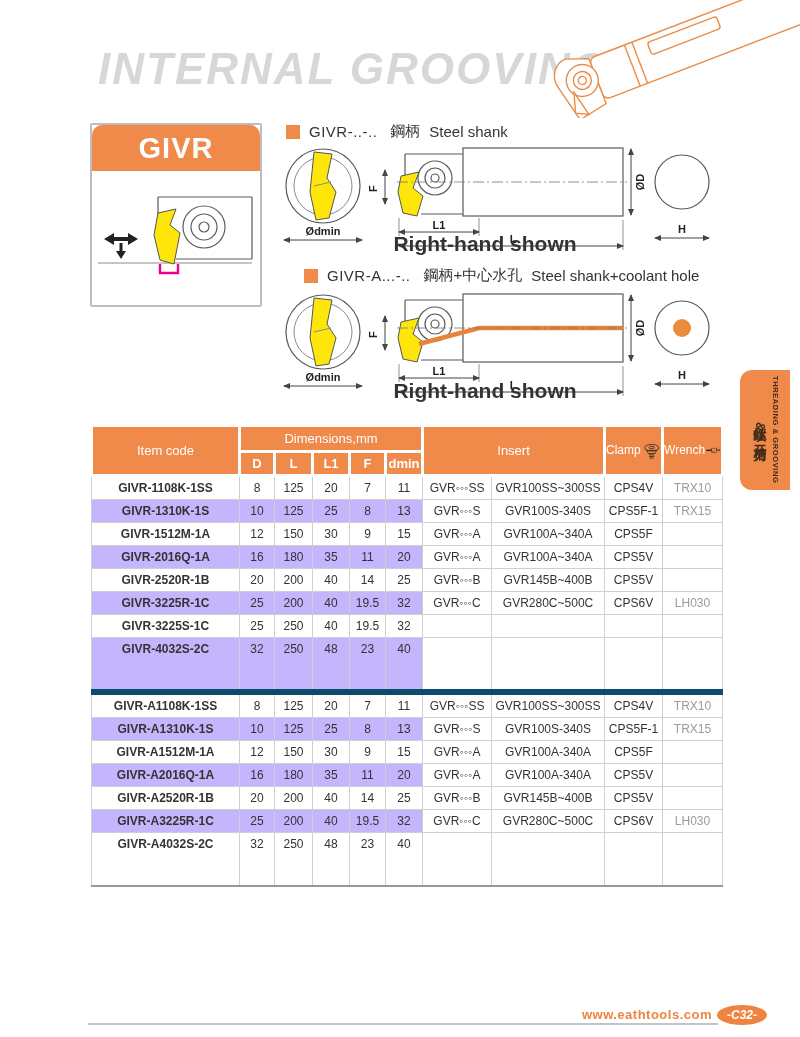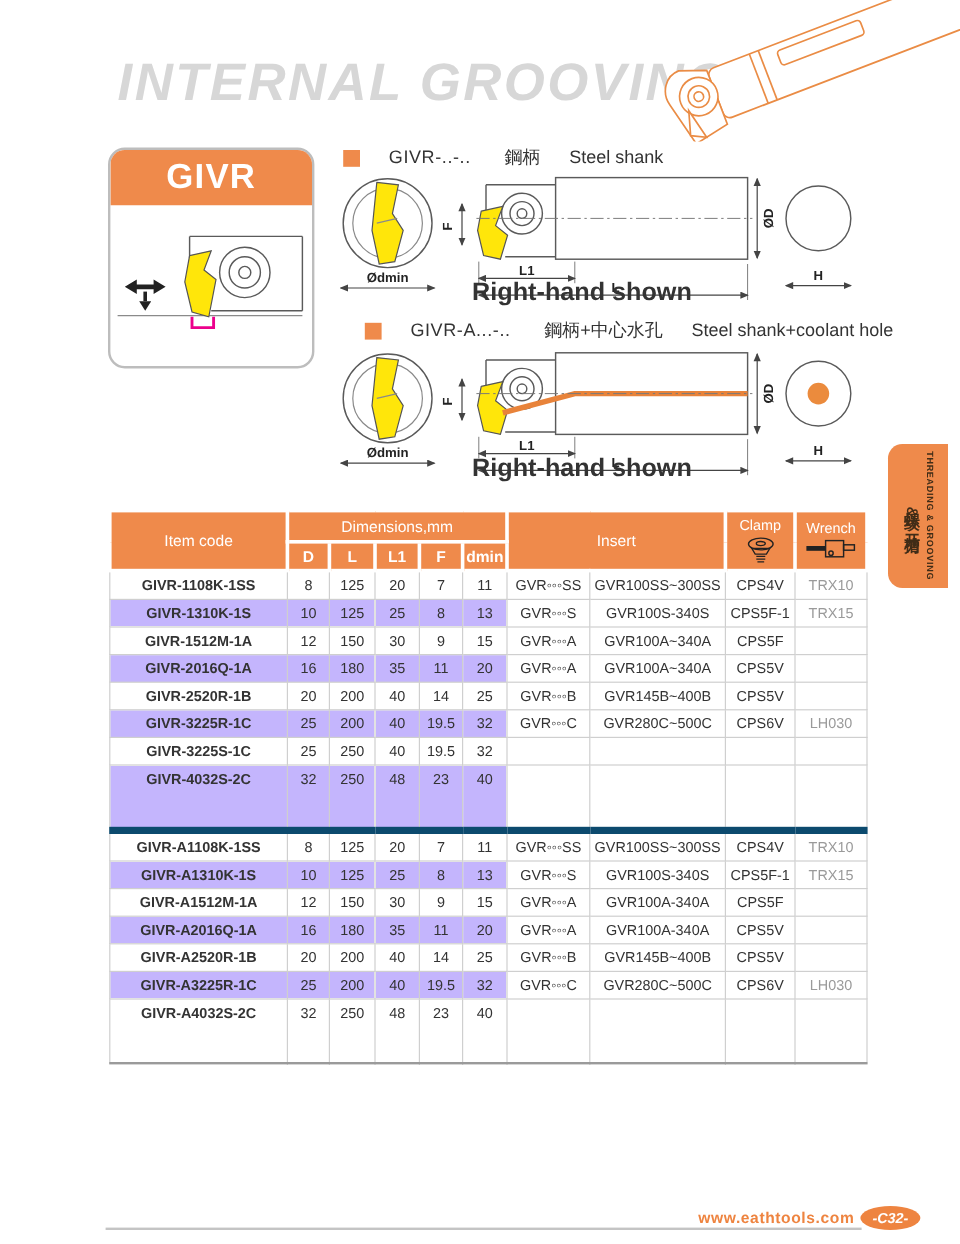--- a/index.html
+++ b/index.html
@@ -10,29 +10,29 @@
   
   .page-title{
     position:absolute;left:98px;top:44px;font-size:44px;font-weight:bold;
     font-style:italic;color:#D7D7D7;letter-spacing:2px;white-space:nowrap;
   }
   
   .hero-tool{position:absolute;right:0;top:0;width:272px;height:118px;}
   
   .series-card{
     position:absolute;left:90px;top:123px;width:168px;height:180px;
-    border:2px solid #BDBDBD;border-radius:14px;background:#fff;overflow:hidden;
+    border:2px solid #BDBDBD;border-radius:2px;background:#fff;overflow:hidden;
   }
   .series-card-head{
     height:46px;background:#EF8A4B;border-radius:10px 10px 0 0;
     display:flex;align-items:center;justify-content:center;
   }
   .series-card-head span{color:#fff;font-size:29px;font-weight:bold;letter-spacing:1px;}
   
-  .section-head{position:absolute;display:flex;align-items:center;gap:24px;font-size:15px;color:#333;}
+  .section-head{position:absolute;display:flex;align-items:center;gap:9px;font-size:15px;color:#333;}
   .section-head .bullet{width:14px;height:14px;background:#EF8A4B;display:inline-block;flex:none;}
   .section-head .code{letter-spacing:.5px;}
   .section-head .cn{margin-left:4px;}
   
   .tech-svg{position:absolute;left:270px;width:448px;height:114px;}
   .tech-svg text{font-family:"Liberation Sans",sans-serif;font-size:11px;font-weight:bold;fill:#222;}
   .caption{position:absolute;left:360px;width:250px;text-align:center;
     font-size:21px;font-weight:bold;color:#333;}
   
   .side-tab{
@@ -47,21 +47,21 @@
     table-layout:fixed;font-size:12px;color:#333;border-bottom:2px solid #9a9a9a;
   }
   .spec-table thead th{
     background:#EF8A4B;color:#fff;font-weight:normal;font-size:13px;
     border:3px solid #fff;padding:0;
   }
   .spec-table thead tr:first-child{height:26px;}
   .spec-table thead tr:last-child{height:24px;}
   .spec-table thead tr:last-child th{font-weight:bold;}
   .spec-table thead th.icon-th{font-size:12px;padding:1px 0;}
-  .icon-th .th-wrap{display:flex;flex-direction:column;align-items:center;line-height:13px;gap:1px;}
+  .icon-th .th-wrap{display:flex;flex-direction:row;align-items:center;line-height:13px;gap:1px;}
   .spec-table tbody td{
     border:1px solid #CFCFCF;text-align:center;padding:0 2px;background:#fff;
     height:22px;vertical-align:middle;overflow:hidden;white-space:nowrap;
   }
   .spec-table tbody tr.tall{height:54px;}
   .spec-table tbody tr.tall td{vertical-align:top;padding-top:4px;margin-top:32px;}
   .spec-table tbody tr.shaded td:nth-child(-n+6){background:#c4b5fd;}
   .spec-table tbody tr.group-start td{border-top:6px solid #0c4a6e;}
   .spec-table td.col-code{font-weight:bold;}
   .spec-table td.col-wrench{color:#9a9a9a;}

